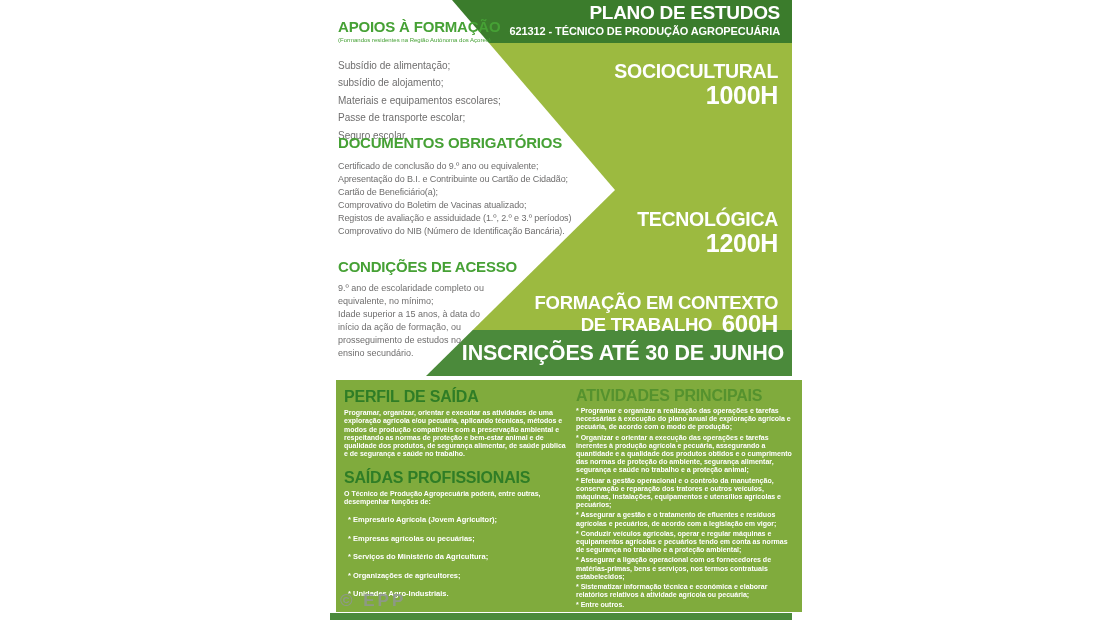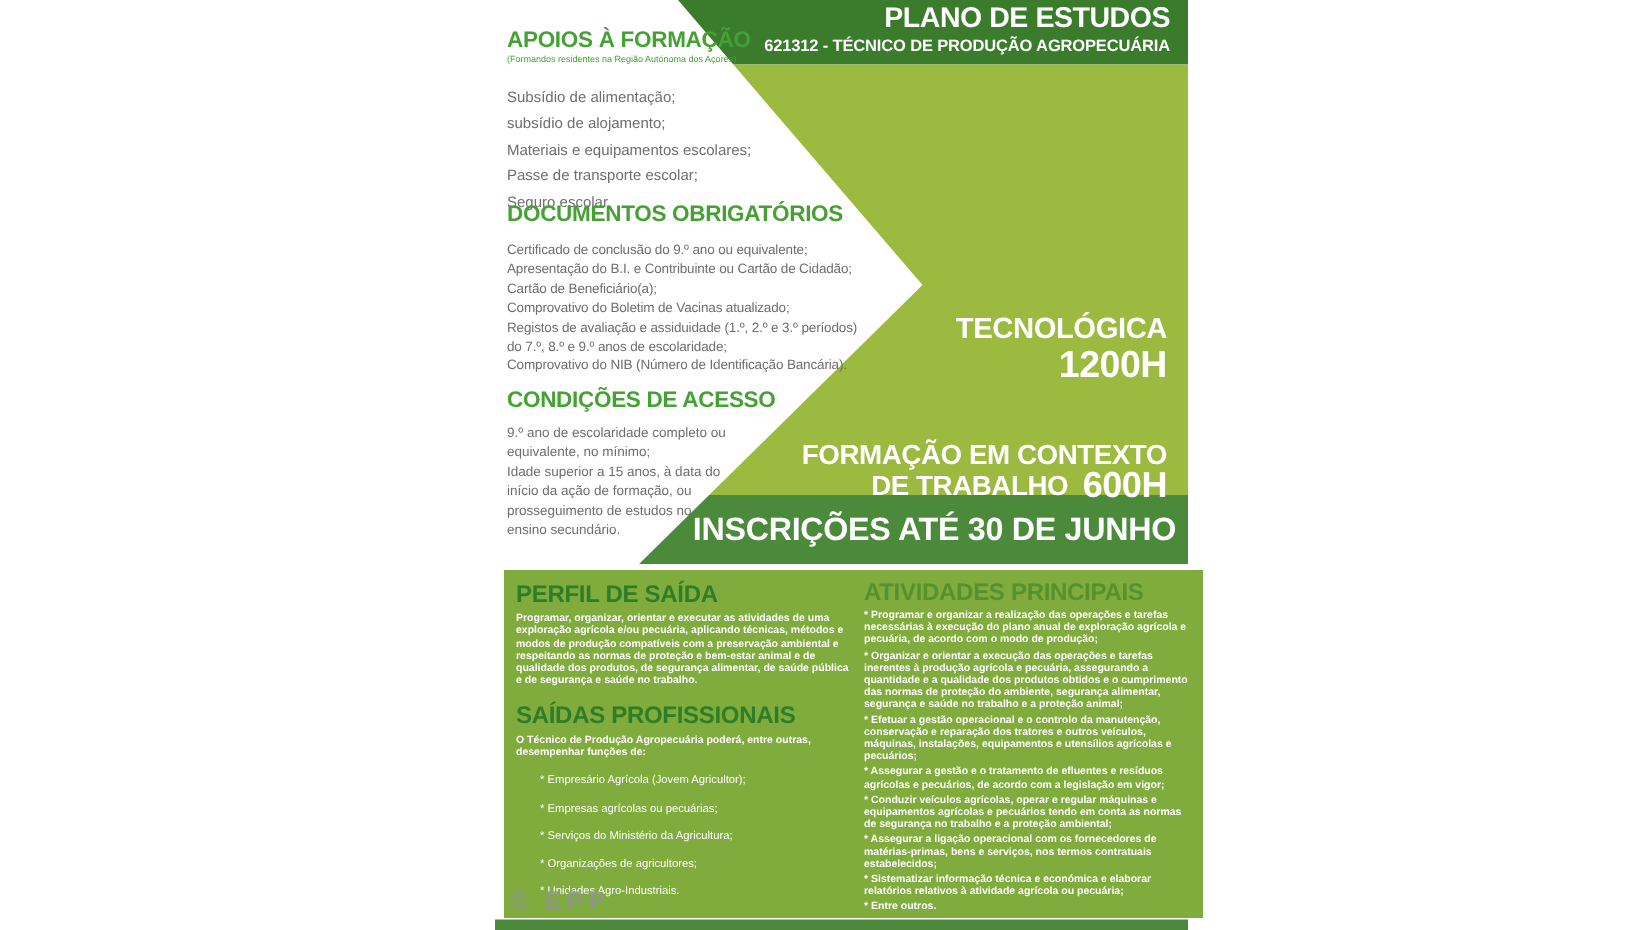--- a/index.html
+++ b/index.html
@@ -42,21 +42,21 @@
   .banner-text{position:absolute;right:8px;top:330px;height:50px;line-height:46px;z-index:3;
         color:#ffffff;font-weight:bold;font-size:21.5px;letter-spacing:-0.2px;text-align:right;}
 
   
   .box{position:absolute;top:380px;height:232px;background:#80ab3d;z-index:3;box-sizing:border-box;}
   .box-left{left:6px;width:241px;padding:8px 8px 0 8px;}
   .box-right{left:222px;width:234px;padding:7px 8px 0 8px;margin-left:16px;}
   .box h2{margin:0;font-size:16px;font-weight:bold;letter-spacing:-0.2px;color:#2f7d26;}
   .box-right h2{color:#55922e;}
   .box .small{margin:3px 0 0 0;color:#ffffff;font-weight:bold;font-size:7px;line-height:8.3px;}
-  .box .jobs p{margin:10px 0 0 16px;color:#ffffff;font-weight:normal;font-size:7.5px;line-height:8.5px;}
+  .box .jobs p{margin:10px 0 0 4px;color:#ffffff;font-weight:bold;font-size:7.5px;line-height:8.5px;}
   .box-left h2.second{margin-top:10px;}
   .box-right .acts p{margin:2px 0 0 0;color:#ffffff;font-weight:bold;font-size:7px;line-height:8.2px;}
 
   .watermark{position:absolute;left:10px;top:591px;z-index:4;color:#8f978f;opacity:0.9;
         font-size:17px;font-weight:bold;letter-spacing:3px;}
 </style>
 </head>
 <body>
 
 <div class="page">
@@ -88,38 +88,41 @@
       </div>
       <div class="sec sec-docs">
         <h3>DOCUMENTOS OBRIGATÓRIOS</h3>
         <ul>
 
         <li>Certificado de conclusão do 9.º ano ou equivalente;</li>
             <li>Apresentação do B.I. e Contribuinte ou Cartão de Cidadão;</li>
             <li>Cartão de Beneficiário(a);</li>
             <li>Comprovativo do Boletim de Vacinas atualizado;</li>
             <li>Registos de avaliação e assiduidade (1.º, 2.º e 3.º períodos)</li>
-            <li>do 7.º, 8.º e 9.º anos de escolaridade;</li>
             <li>Comprovativo do NIB (Número de Identificação Bancária).</li>
           </ul>
       </div>
       <div class="sec sec-acesso">
         <h3>CONDIÇÕES DE ACESSO</h3>
         <ul>
 
         <li>9.º ano de escolaridade completo ou</li>
             <li>equivalente, no mínimo;</li>
             <li>Idade superior a 15 anos, à data do</li>
             <li>início da ação de formação, ou</li>
             <li>prosseguimento de estudos no</li>
             <li>ensino secundário.</li>
           </ul>
       </div>
     </div>
 
+    <div class="plan plan-0">
+      <div class="plan-label">SOCIOCULTURAL</div>
+      <div class="plan-hours">1000H</div>
+    </div>
     <div class="plan plan-2">
       <div class="plan-label">TECNOLÓGICA</div>
       <div class="plan-hours">1200H</div>
     </div>
     <div class="plan plan-3">
       <div class="plan-label">FORMAÇÃO EM CONTEXTO</div>
       <div class="plan-label">
         <span>DE TRABALHO</span>&nbsp;
         <span class="plan-hours-inline">600H</span>
       </div>

